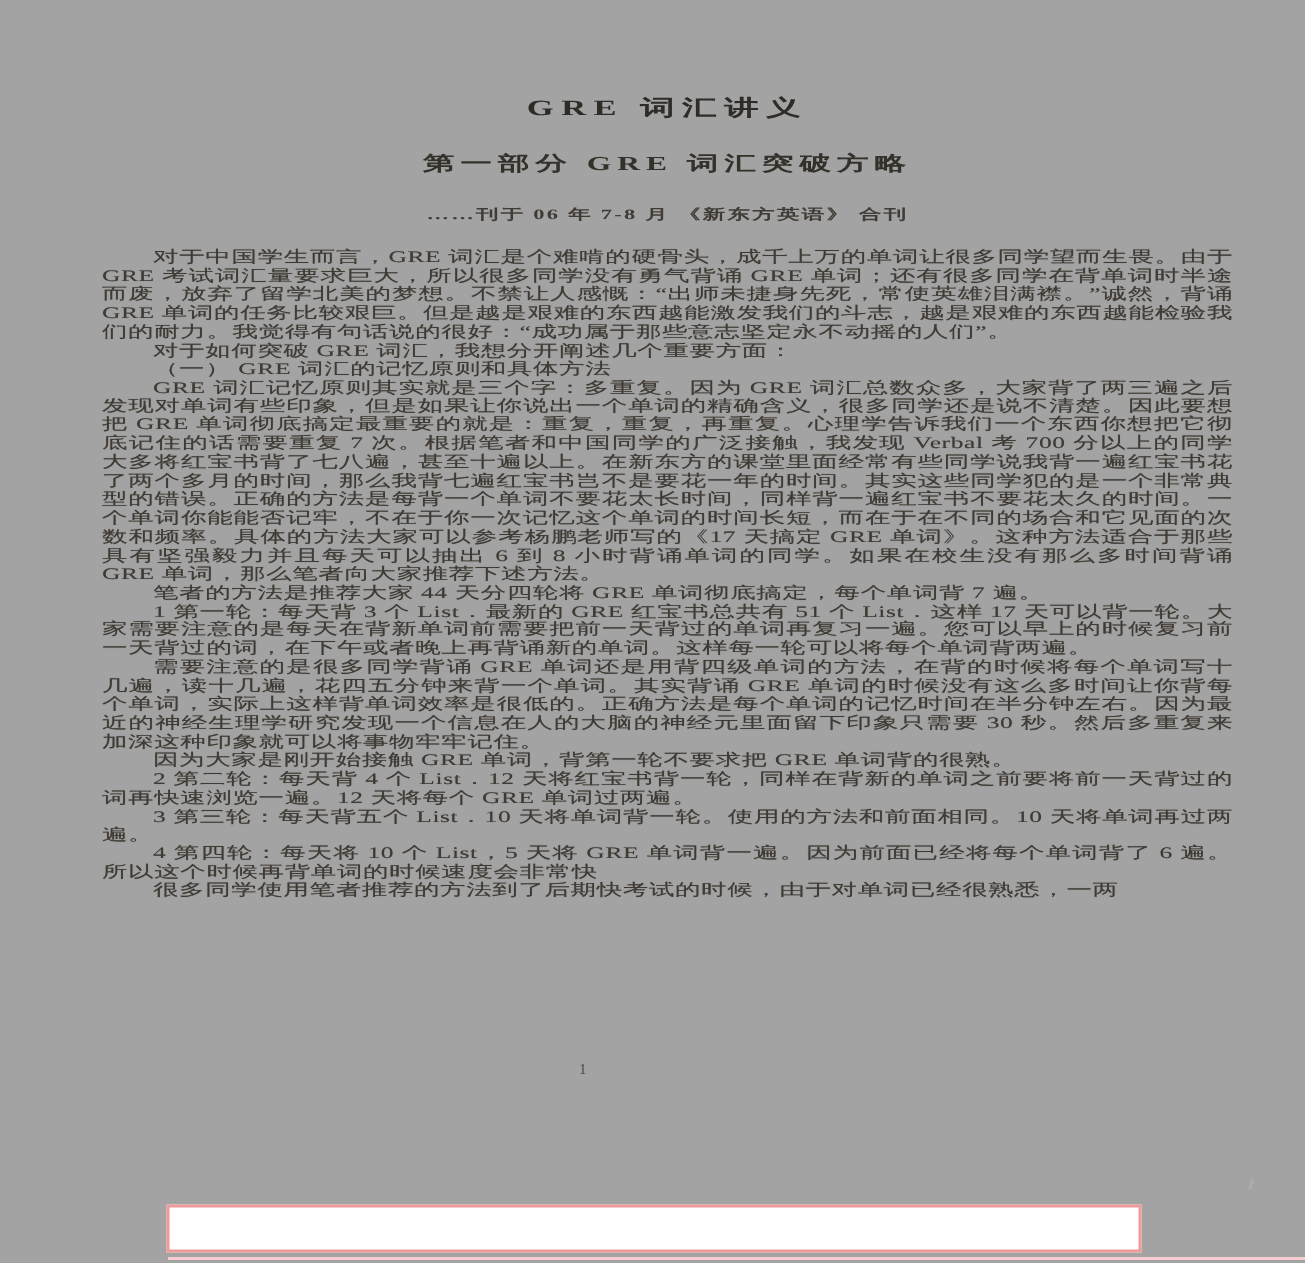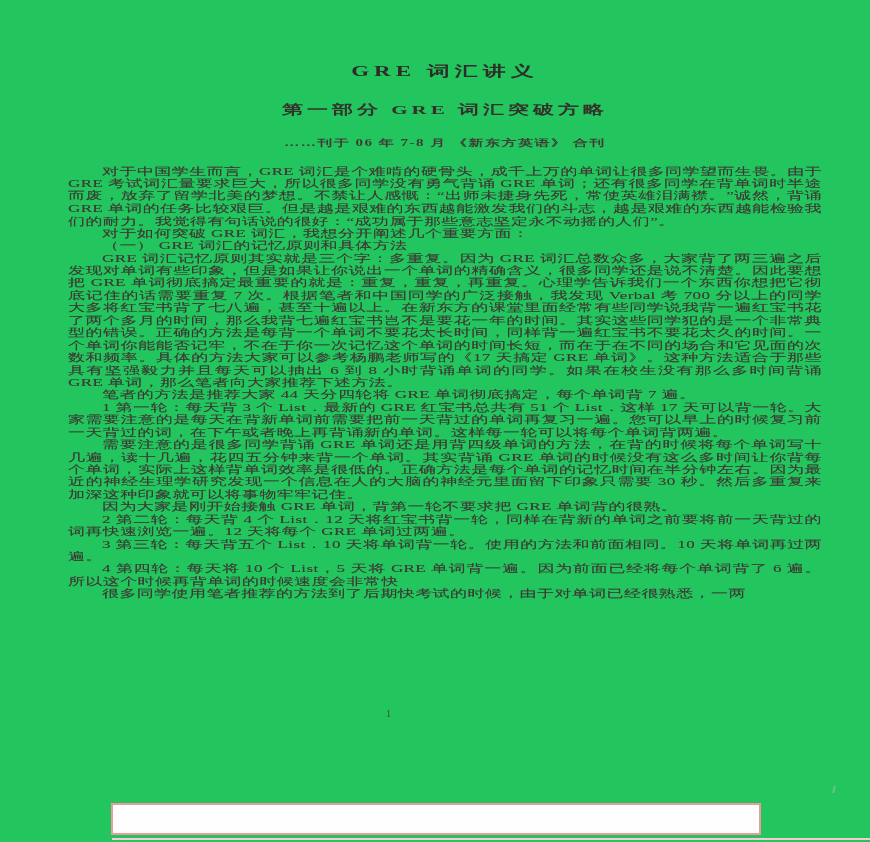--- a/index.html
+++ b/index.html
@@ -4,21 +4,21 @@
 <style>
   html, body {
     margin: 0;
     padding: 0;
     background: #ffffff;
   }
   .page {
     position: relative;
     width: 870px;
     height: 842px;
-    background: #22c55e;
+    background: #a3a3a3;
     overflow: hidden;
     font-family: "Liberation Serif", "DejaVu Serif", serif;
   }
   
   .scan-block {
     position: absolute;
     left: 68px;
     top: 62px;
     width: 754px;
     transform: scaleY(0.63);

